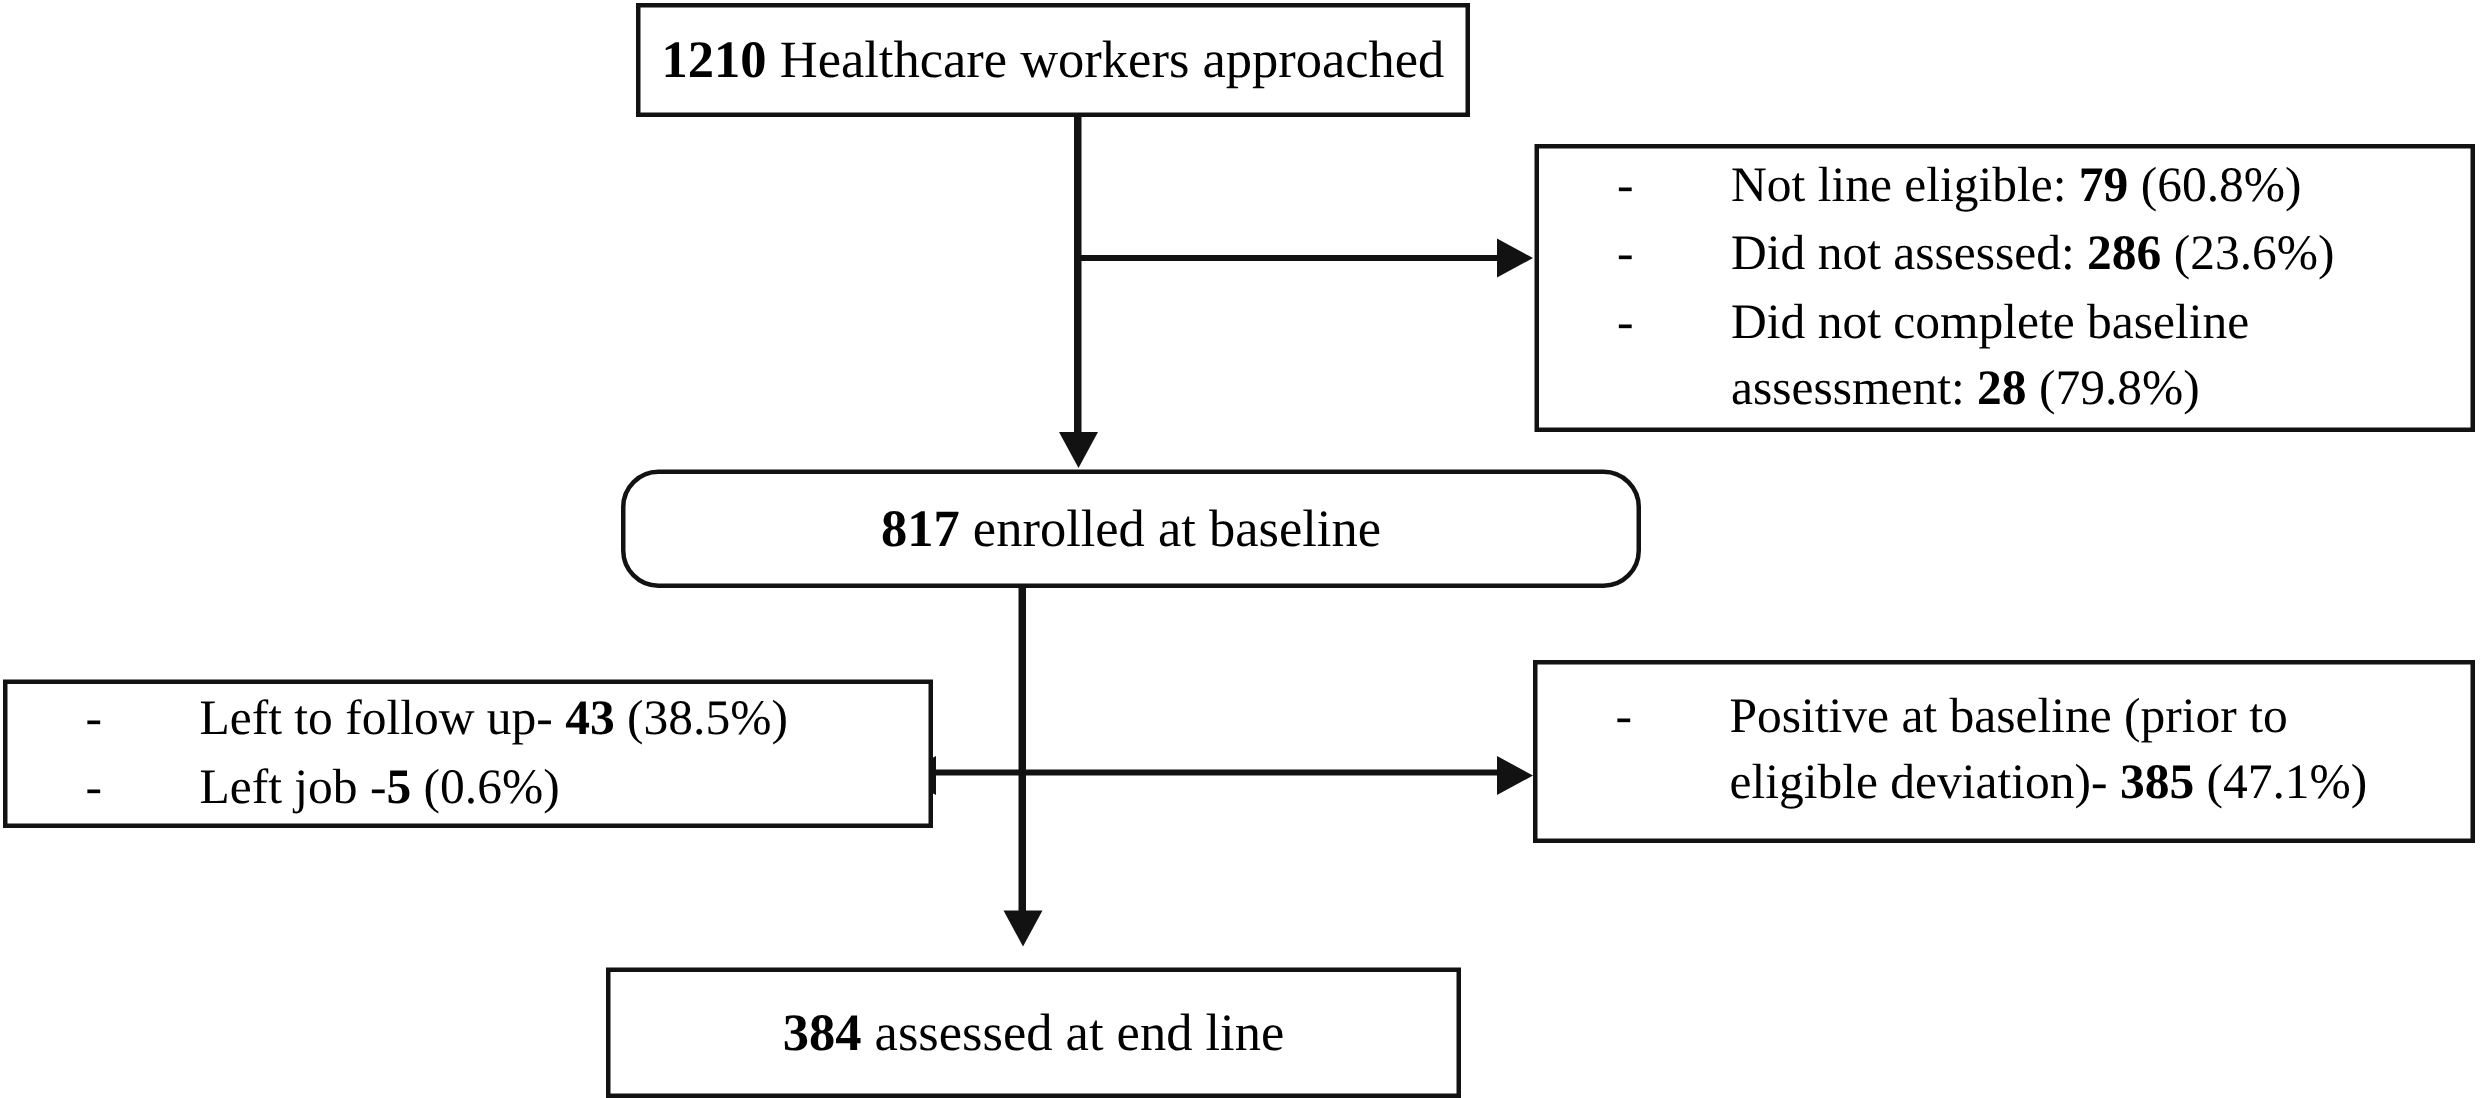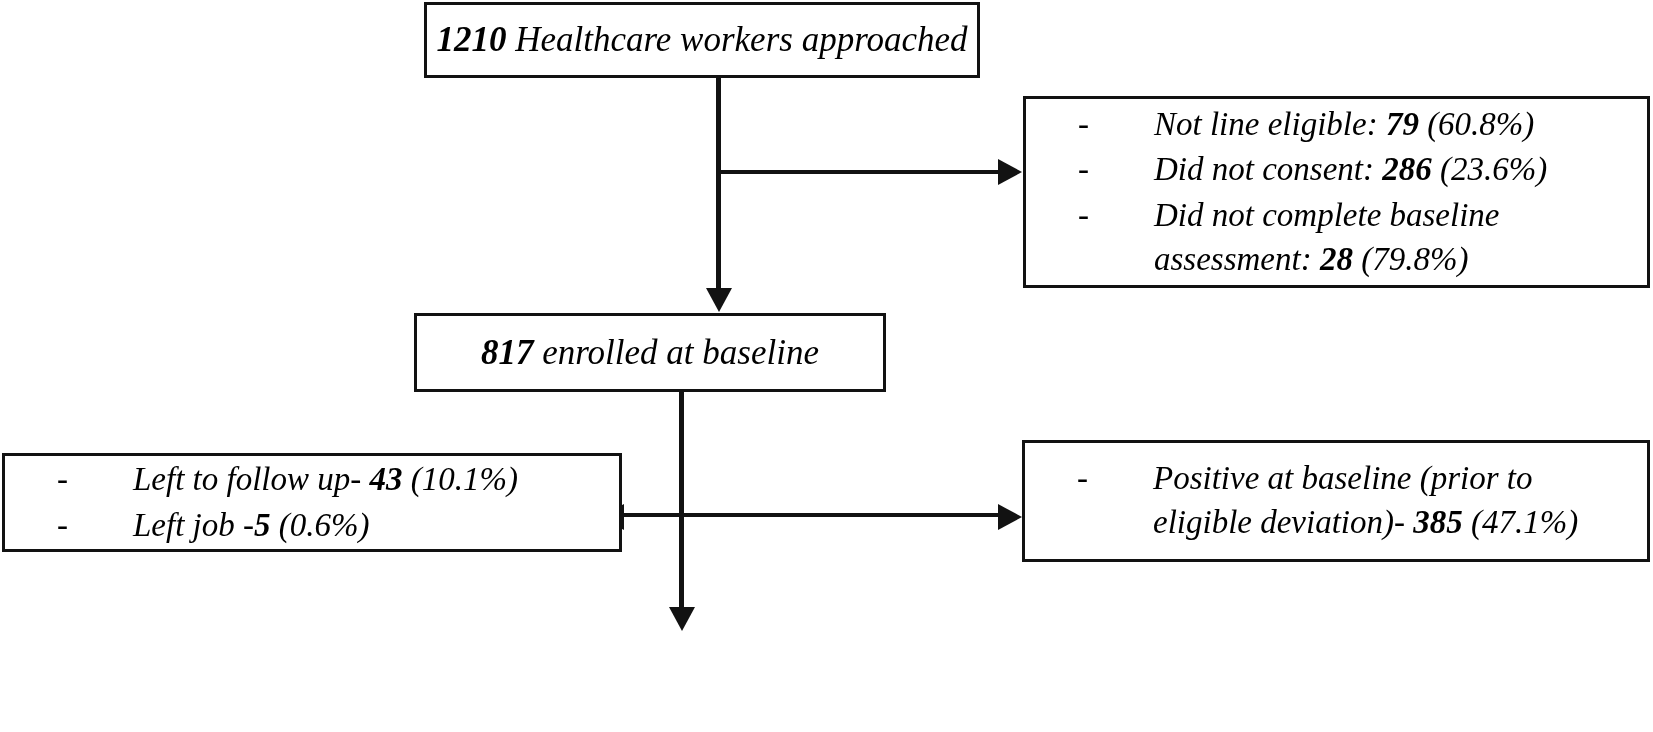--- a/index.html
+++ b/index.html
@@ -18,21 +18,20 @@
     background: #ffffff;
     overflow: hidden;
   }
   .box {
     position: absolute;
     box-sizing: border-box;
     border: 3px solid #121212;
     background: #ffffff;
     display: flex;
     align-items: center;
-    font-style: italic;
   }
   .box.center-text {
     justify-content: center;
   }
   .node-text {
     font-size: 35px;
     line-height: 1.18;
     white-space: nowrap;
   }
   .node-text b {
@@ -112,58 +111,63 @@
   <div class="arrow arrow-right" style="left:998px; top:159px;"></div>
 
   <div class="box" style="left:1023px; top:96px; width:627px; height:192px;">
     <ul class="bullet-list">
       <li class="bullet-item">
         <span class="dash">-</span>
         <span>Not line eligible: </span><b>79</b><span> (60.8%)</span>
       </li>
       <li class="bullet-item">
         <span class="dash">-</span>
-        <span>Did not consent: </span><b>286</b><span> (23.6%)</span>
+        <span>Did not assessed: </span><b>286</b><span> (23.6%)</span>
       </li>
       <li class="bullet-item" style="padding-right:40px;">
         <span class="dash">-</span>
         <span>Did not complete baseline assessment: </span><b>28</b><span> (79.8%)</span>
       </li>
     </ul>
   </div>
 
-  <div class="box center-text" style="left:414px; top:313px; width:472px; height:79px;">
+  <div class="box center-text" style="left:414px; top:313px; width:680px; height:79px;border-radius:25px;">
     <div class="node-text">
       <b>817</b><span> enrolled at baseline</span>
     </div>
   </div>
 
   <div class="connector vline" style="left:679px; top:392px; width:5px; height:220px;"></div>
   <div class="arrow arrow-down" style="left:669px; top:607px;"></div>
 
   <div class="connector hline" style="left:620px; top:513px; width:380px; height:4px;"></div>
   <div class="arrow arrow-left" style="left:600px; top:504px;"></div>
   <div class="arrow arrow-right" style="left:998px; top:504px;"></div>
 
   <div class="box" style="left:2px; top:453px; width:620px; height:99px;">
     <ul class="bullet-list">
       <li class="bullet-item">
         <span class="dash">-</span>
-        <span>Left to follow up- </span><b>43</b><span> (10.1%)</span>
+        <span>Left to follow up- </span><b>43</b><span> (38.5%)</span>
       </li>
       <li class="bullet-item">
         <span class="dash">-</span>
         <span>Left job -</span><b>5</b><span> (0.6%)</span>
       </li>
     </ul>
   </div>
 
   <div class="box" style="left:1022px; top:440px; width:628px; height:122px;">
     <ul class="bullet-list">
       <li class="bullet-item" style="padding-right:60px;">
         <span class="dash">-</span>
         <span>Positive at baseline (prior to eligible deviation)- </span><b>385</b><span> (47.1%)</span>
       </li>
     </ul>
   </div>
 
+  <div class="box center-text" style="left:404px; top:645px; width:570px; height:87px;">
+    <div class="node-text">
+      <b>384</b><span> assessed at end line</span>
+    </div>
+  </div>
 
 </div>
 
 </body></html>

